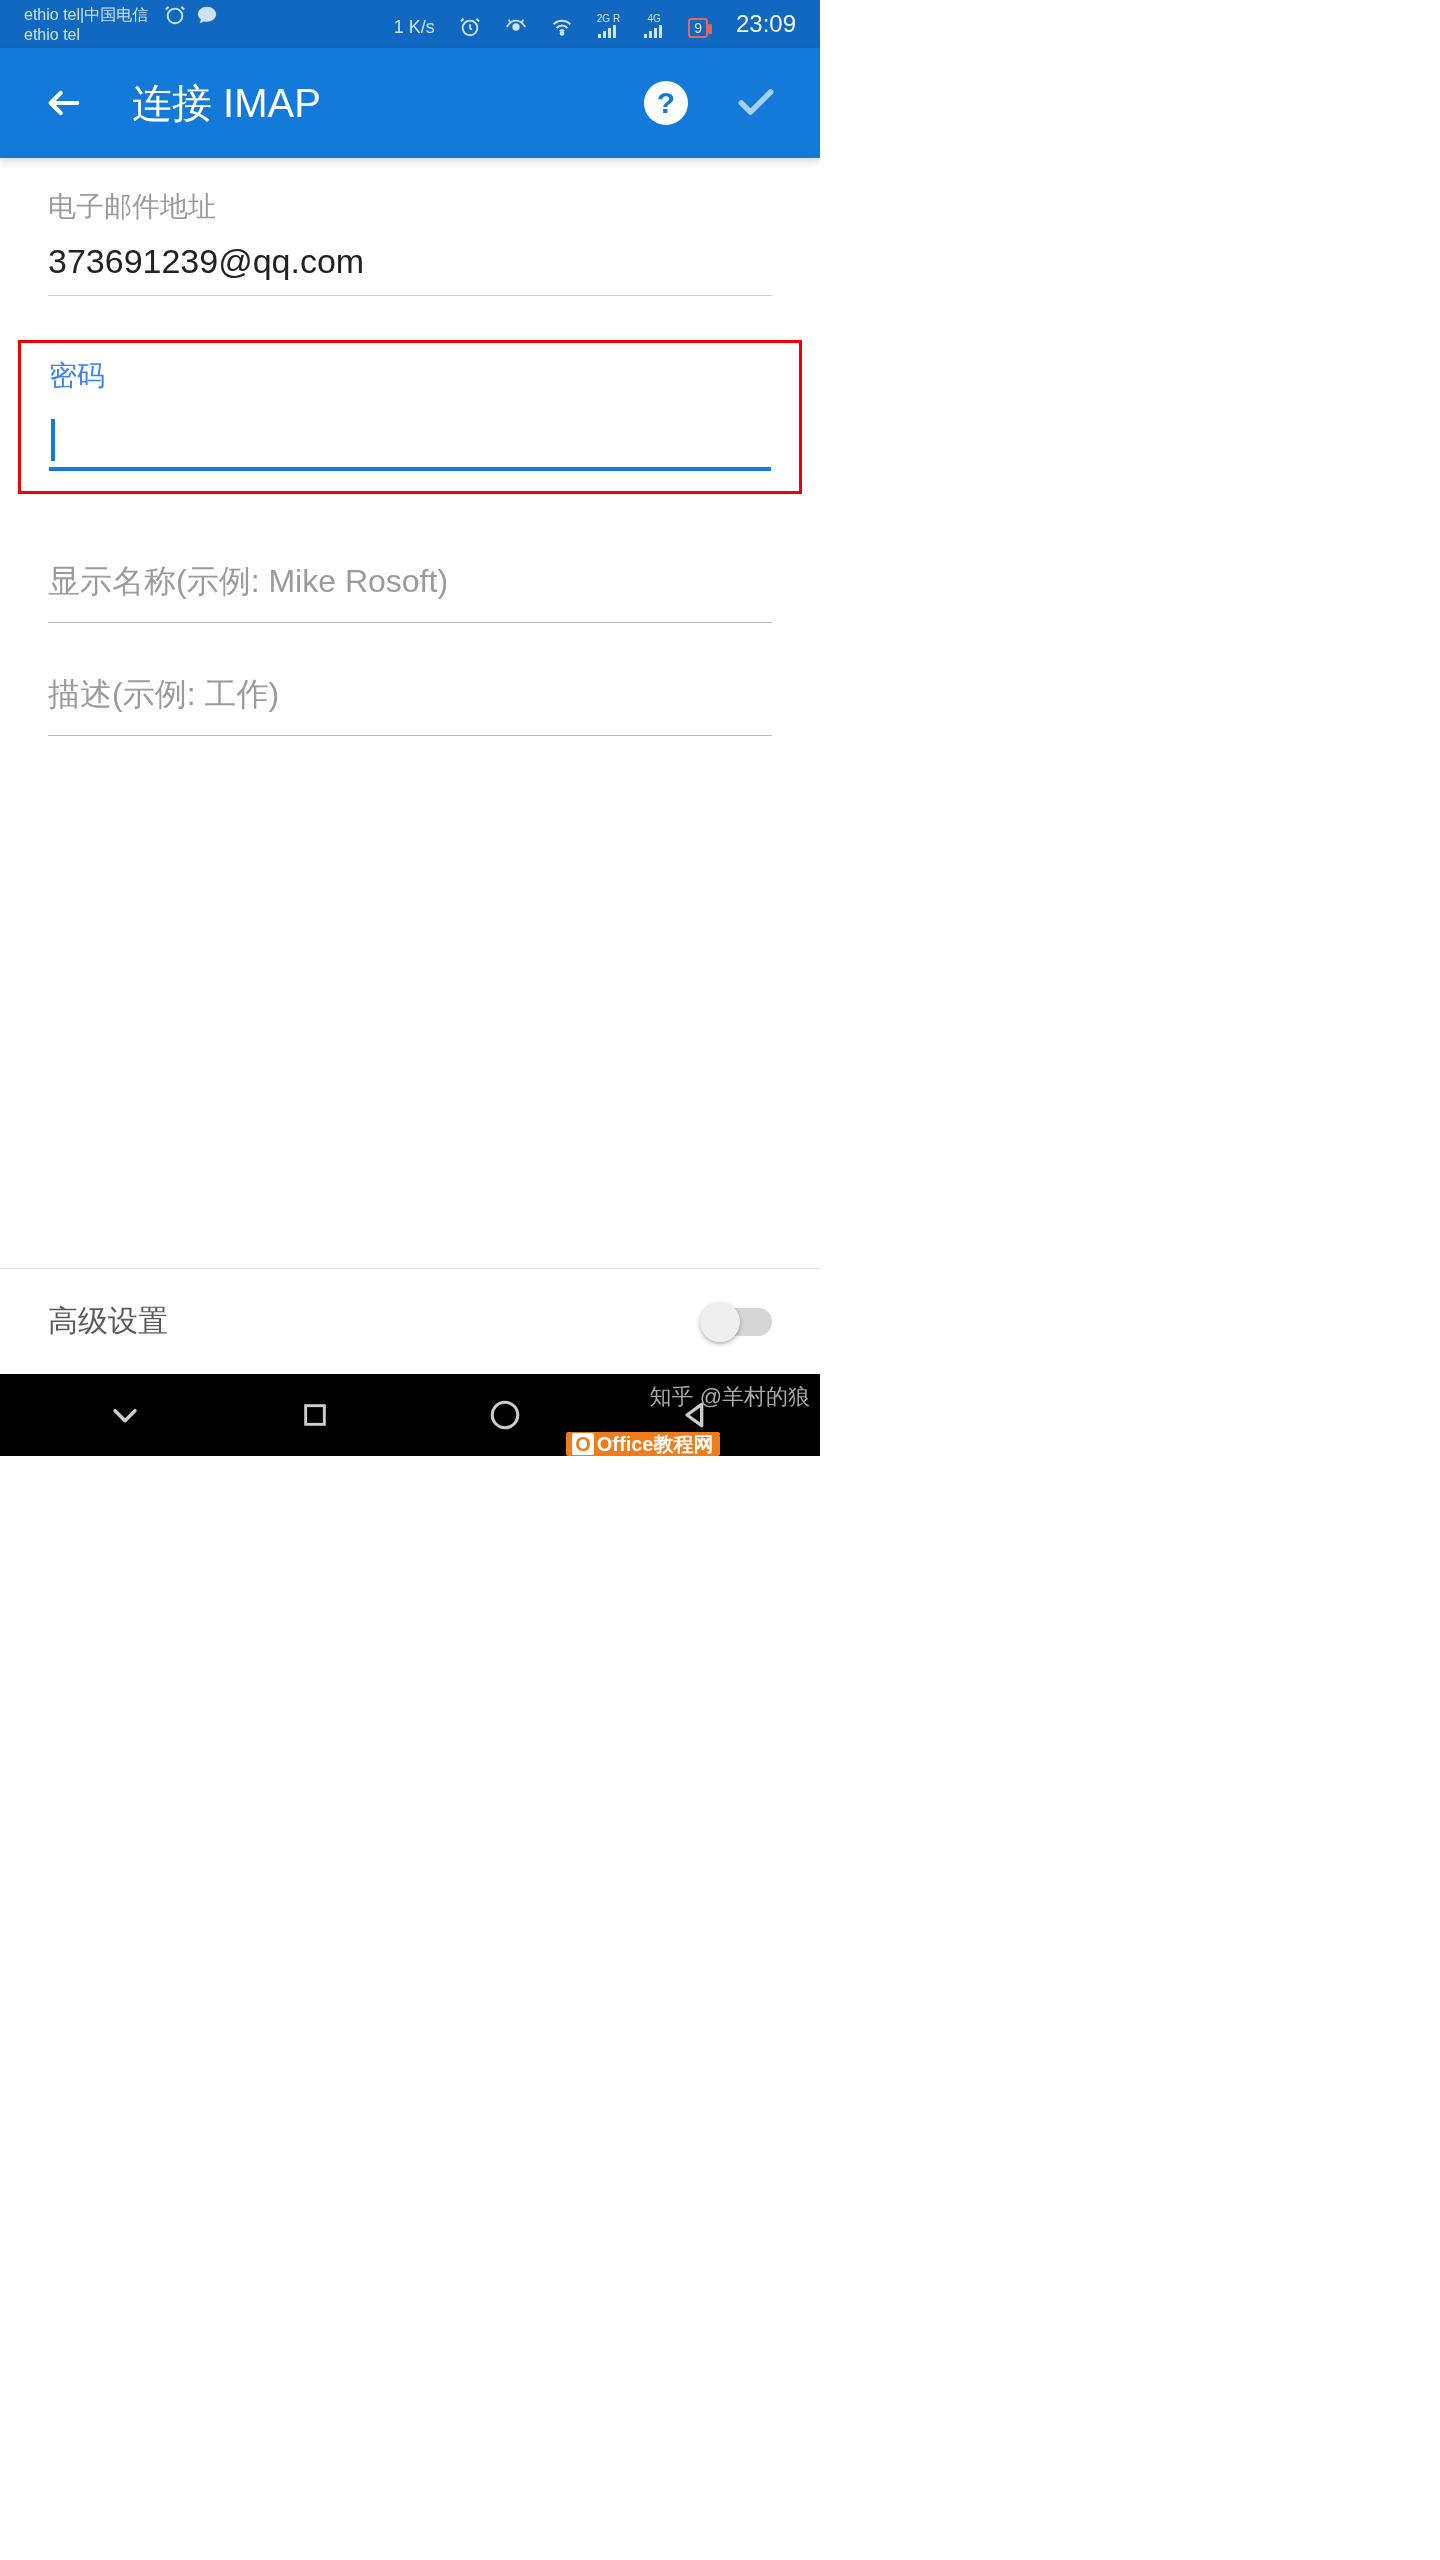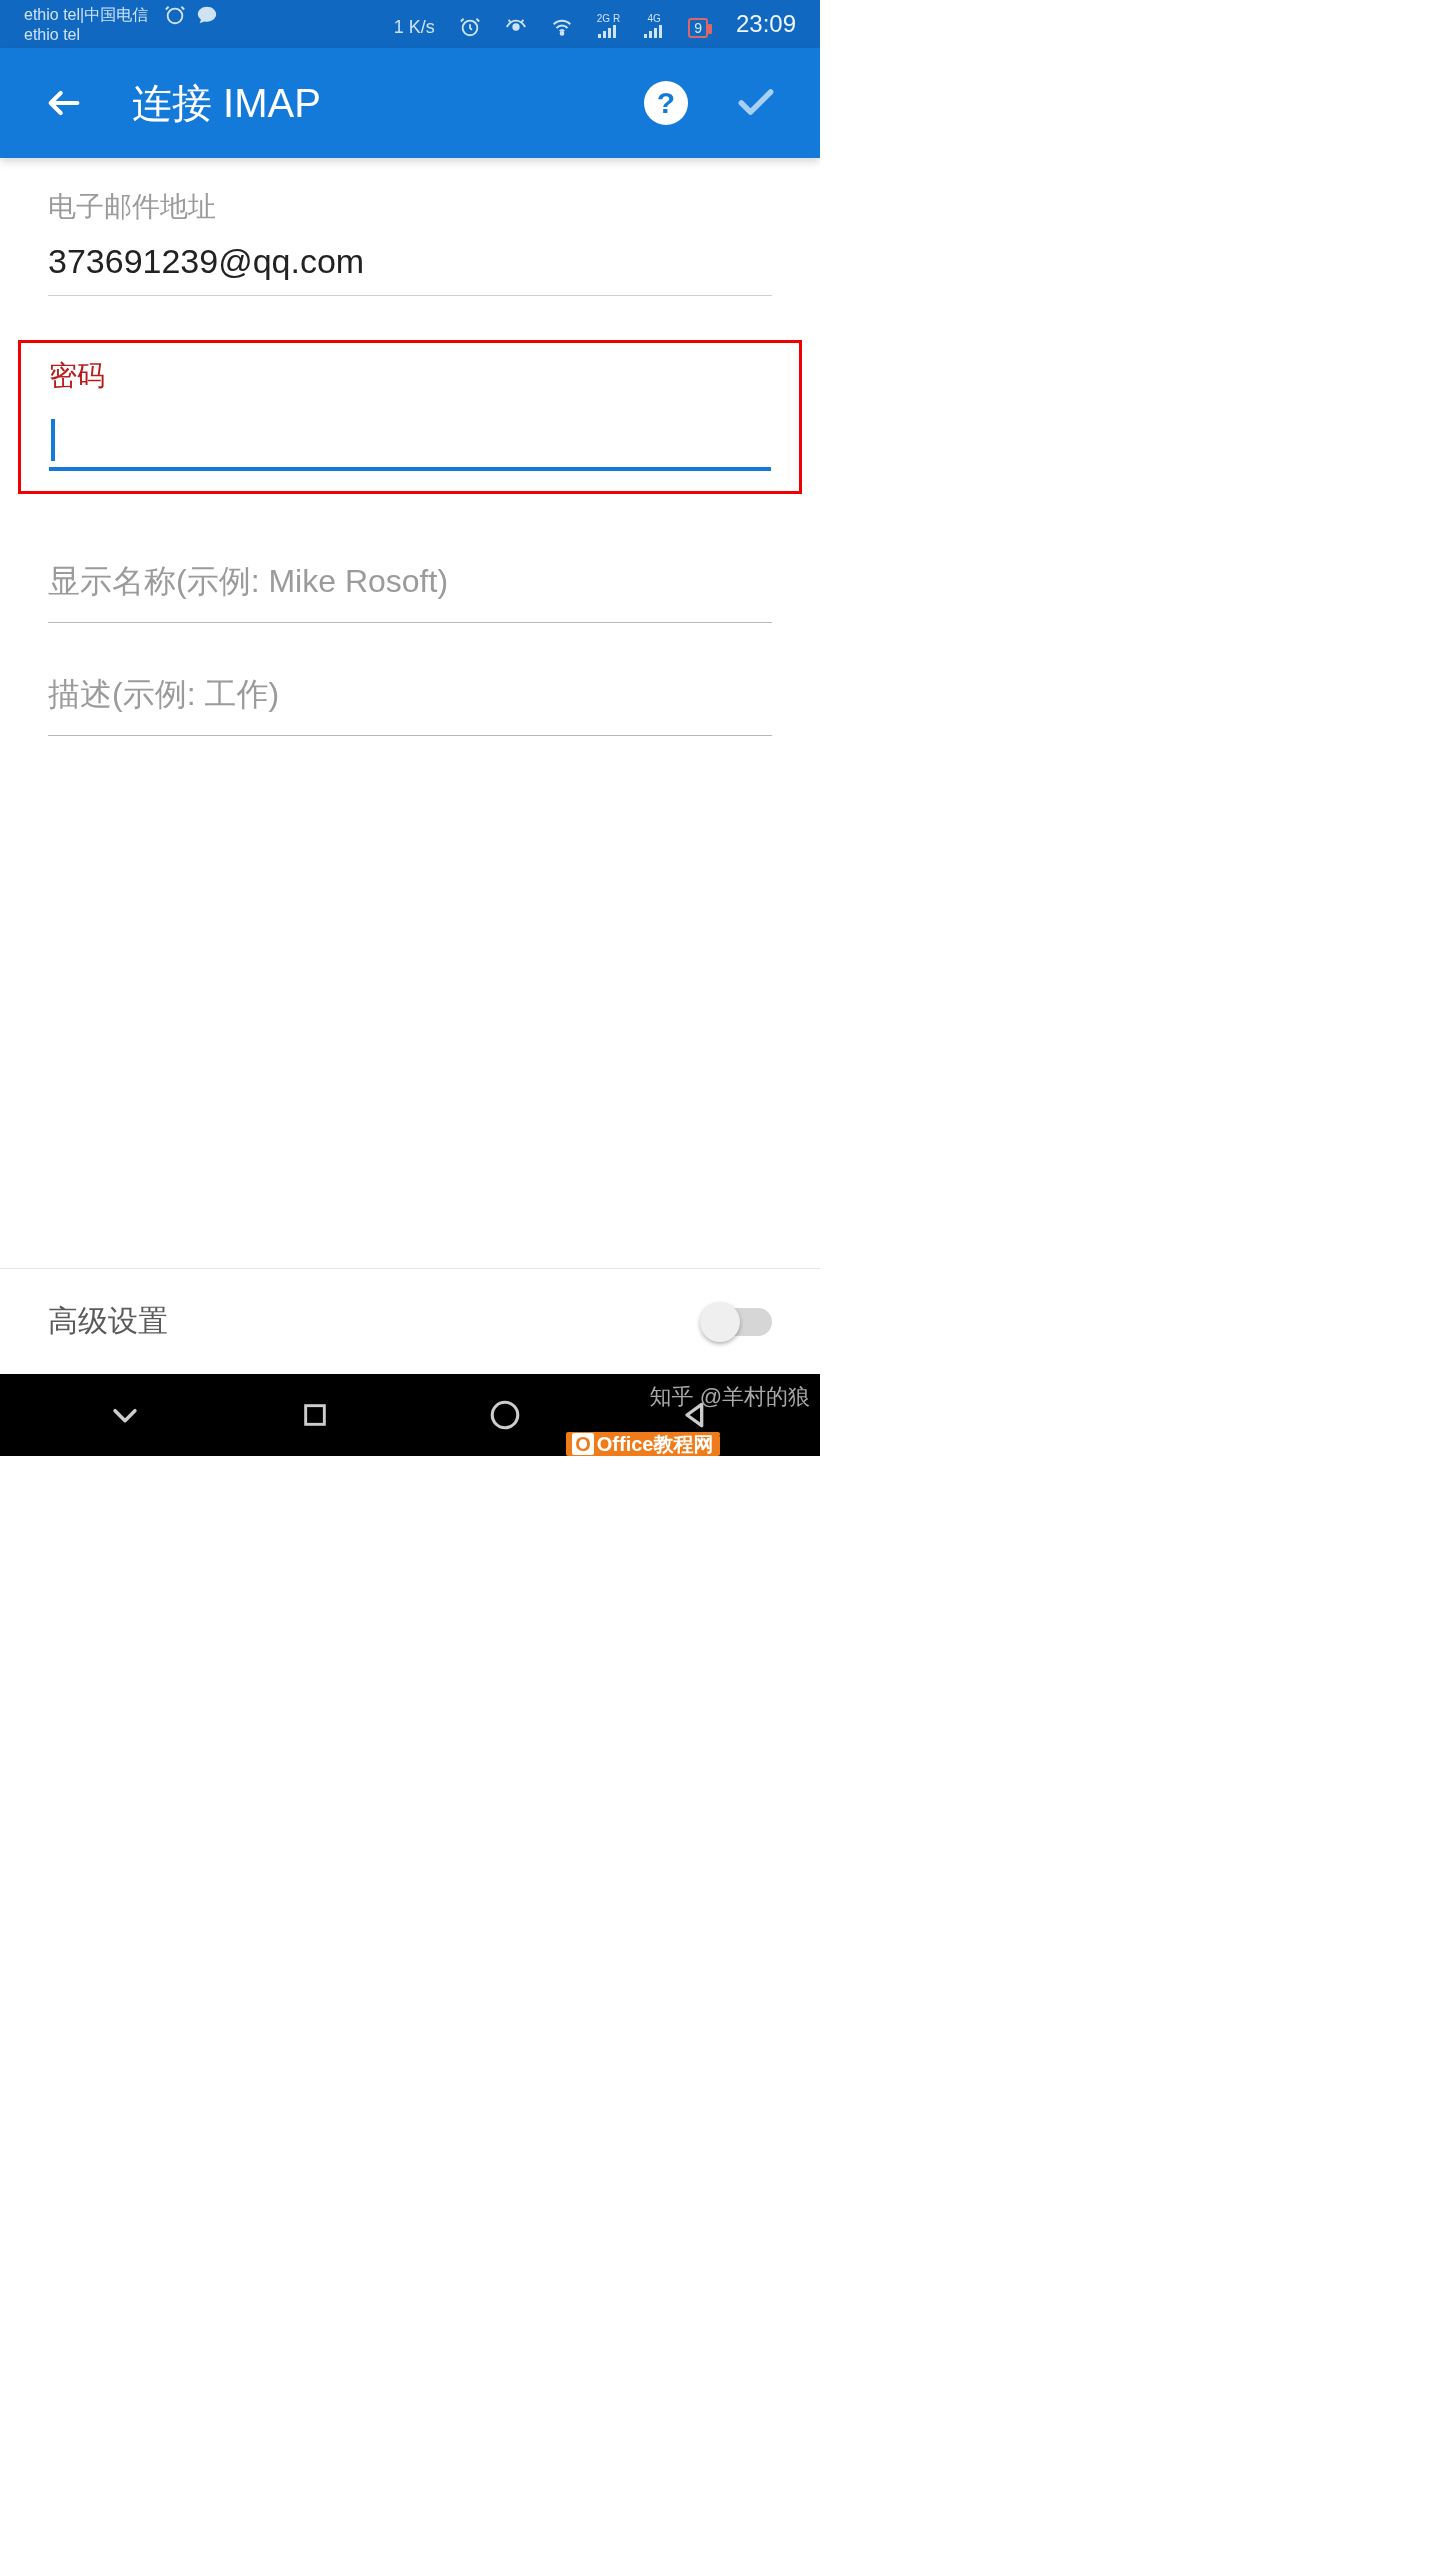--- a/index.html
+++ b/index.html
@@ -26,21 +26,21 @@
     
     
     .form { padding: 30px 48px 0 48px; }
     .field { margin-bottom: 44px; }
     .field-label { color: #9b9b9b; font-size: 28px; margin-bottom: 10px; }
     .field-value { color: #222; font-size: 34px; padding: 6px 0 14px 0; border-bottom: 1px solid #d0d0d0; }
     .field-placeholder { color: #9b9b9b; font-size: 32px; padding: 6px 0 18px 0; border-bottom: 1.5px solid #b8b8b8; }
     
     
     .highlight-box { border: 3px solid #f00000; padding: 14px 28px 20px 28px; margin: 0 -30px 60px -30px; }
-    .pw-label { color: #b91c1c; font-size: 28px; margin-bottom: 20px; }
+    .pw-label { color: #3b82f6; font-size: 28px; margin-bottom: 20px; }
     .pw-input-line { border-bottom: 4px solid #147ad9; height: 56px; position: relative; }
     .cursor { position: absolute; left: 2px; top: 4px; width: 4px; height: 42px; background: #147ad9; }
     
     
     .advanced-row { position: absolute; left: 0; right: 0; bottom: 82px; height: 106px; border-top: 1px solid #e6e6e6; display: flex; align-items: center; justify-content: space-between; padding: 0 48px; }
     .advanced-label { font-size: 30px; color: #5b5b5b; }
     .toggle { width: 70px; height: 28px; background: #d6d6d6; border-radius: 14px; position: relative; }
     .toggle-knob { position: absolute; left: -2px; top: -6px; width: 40px; height: 40px; background: #efefef; border-radius: 50%; box-shadow: 0 2px 4px rgba(0,0,0,0.3); }
     
     

